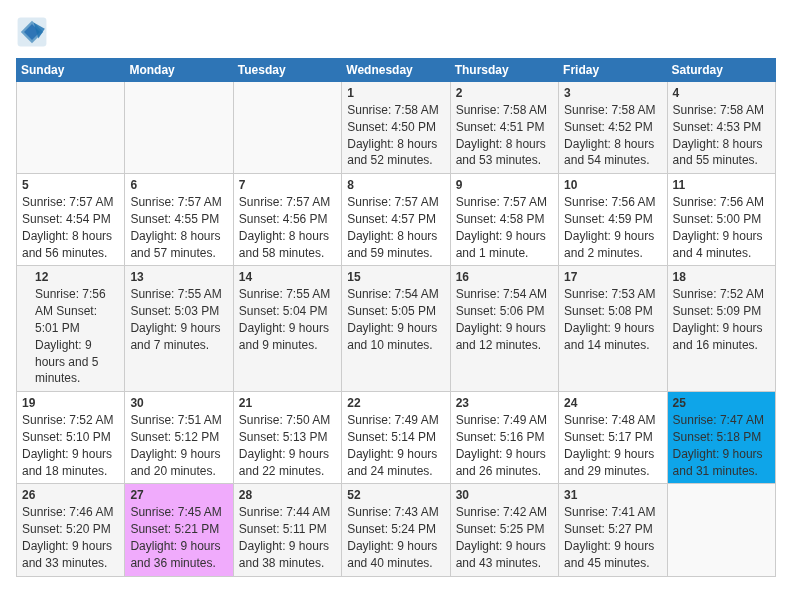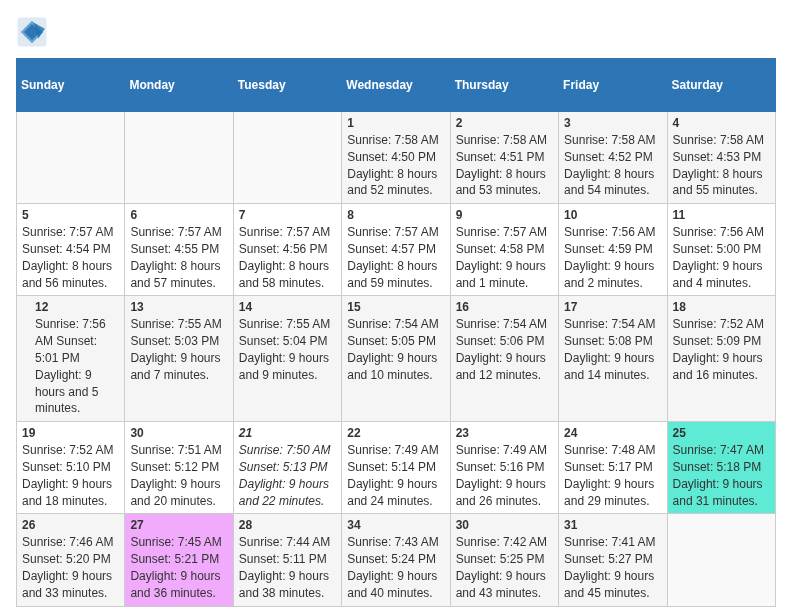--- a/index.html
+++ b/index.html
@@ -60,21 +60,21 @@
     .calendar-table {
       width: 100%;
       border-collapse: collapse;
       table-layout: fixed;
     }
     .calendar-table th {
       background: #2e75b6;
       color: #fff;
       font-size: 12px;
       font-weight: bold;
-      padding: 19px 4px;
+      padding: 4px 4px;
       text-align: left;
       border: 1px solid #2e75b6;
     }
     .calendar-table td {
       border: 1px solid #ccc;
       vertical-align: top;
       padding: 4px 5px;
       font-size: 10px;
       color: #333;
       height: 80px;
@@ -236,21 +236,21 @@
 Daylight: 9 hours and 10 minutes.</div>
           </td>
           <td style="background: rgb(245, 245, 245);">
             <span class="day-num">16</span>
             <div class="day-info">Sunrise: 7:54 AM
 Sunset: 5:06 PM
 Daylight: 9 hours and 12 minutes.</div>
           </td>
           <td style="background: rgb(245, 245, 245);">
             <span class="day-num">17</span>
-            <div class="day-info">Sunrise: 7:54 AM
+            <div class="day-info">Sunrise: 7:53 AM
 Sunset: 5:08 PM
 Daylight: 9 hours and 14 minutes.</div>
           </td>
           <td style="background: rgb(245, 245, 245);">
             <span class="day-num">18</span>
             <div class="day-info">Sunrise: 7:52 AM
 Sunset: 5:09 PM
 Daylight: 9 hours and 16 minutes.</div>
           </td>
         </tr>
@@ -260,21 +260,21 @@
             <div class="day-info">Sunrise: 7:52 AM
 Sunset: 5:10 PM
 Daylight: 9 hours and 18 minutes.</div>
           </td>
           <td style="background: rgb(255, 255, 255);">
             <span class="day-num">30</span>
             <div class="day-info">Sunrise: 7:51 AM
 Sunset: 5:12 PM
 Daylight: 9 hours and 20 minutes.</div>
           </td>
-          <td style="background: rgb(255, 255, 255); font-style: italic;">
+          <td style="background: rgb(255, 255, 255);">
             <span class="day-num">21</span>
             <div class="day-info">Sunrise: 7:50 AM
 Sunset: 5:13 PM
 Daylight: 9 hours and 22 minutes.</div>
           </td>
           <td style="background: rgb(255, 255, 255);">
             <span class="day-num">22</span>
             <div class="day-info">Sunrise: 7:49 AM
 Sunset: 5:14 PM
 Daylight: 9 hours and 24 minutes.</div>
@@ -284,21 +284,21 @@
             <div class="day-info">Sunrise: 7:49 AM
 Sunset: 5:16 PM
 Daylight: 9 hours and 26 minutes.</div>
           </td>
           <td style="background: rgb(255, 255, 255);">
             <span class="day-num">24</span>
             <div class="day-info">Sunrise: 7:48 AM
 Sunset: 5:17 PM
 Daylight: 9 hours and 29 minutes.</div>
           </td>
-          <td style="background: #5eead4;">
+          <td style="background: #0ea5e9;">
             <span class="day-num">25</span>
             <div class="day-info">Sunrise: 7:47 AM
 Sunset: 5:18 PM
 Daylight: 9 hours and 31 minutes.</div>
           </td>
         </tr>
         <tr>
           <td style="background: rgb(245, 245, 245);">
             <span class="day-num">26</span>
             <div class="day-info">Sunrise: 7:46 AM
@@ -311,21 +311,21 @@
 Sunset: 5:21 PM
 Daylight: 9 hours and 36 minutes.</div>
           </td>
           <td style="background: rgb(245, 245, 245);">
             <span class="day-num">28</span>
             <div class="day-info">Sunrise: 7:44 AM
 Sunset: 5:11 PM
 Daylight: 9 hours and 38 minutes.</div>
           </td>
           <td style="background: rgb(245, 245, 245);">
-            <span class="day-num">34</span>
+            <span class="day-num">52</span>
             <div class="day-info">Sunrise: 7:43 AM
 Sunset: 5:24 PM
 Daylight: 9 hours and 40 minutes.</div>
           </td>
           <td style="background: rgb(245, 245, 245);">
             <span class="day-num">30</span>
             <div class="day-info">Sunrise: 7:42 AM
 Sunset: 5:25 PM
 Daylight: 9 hours and 43 minutes.</div>
           </td>

